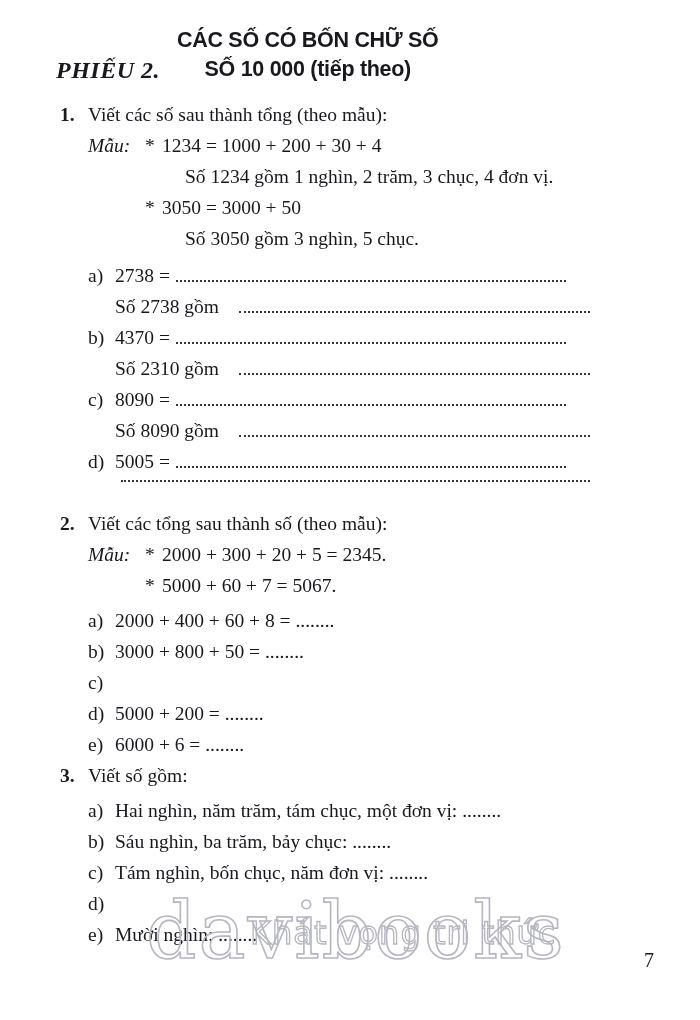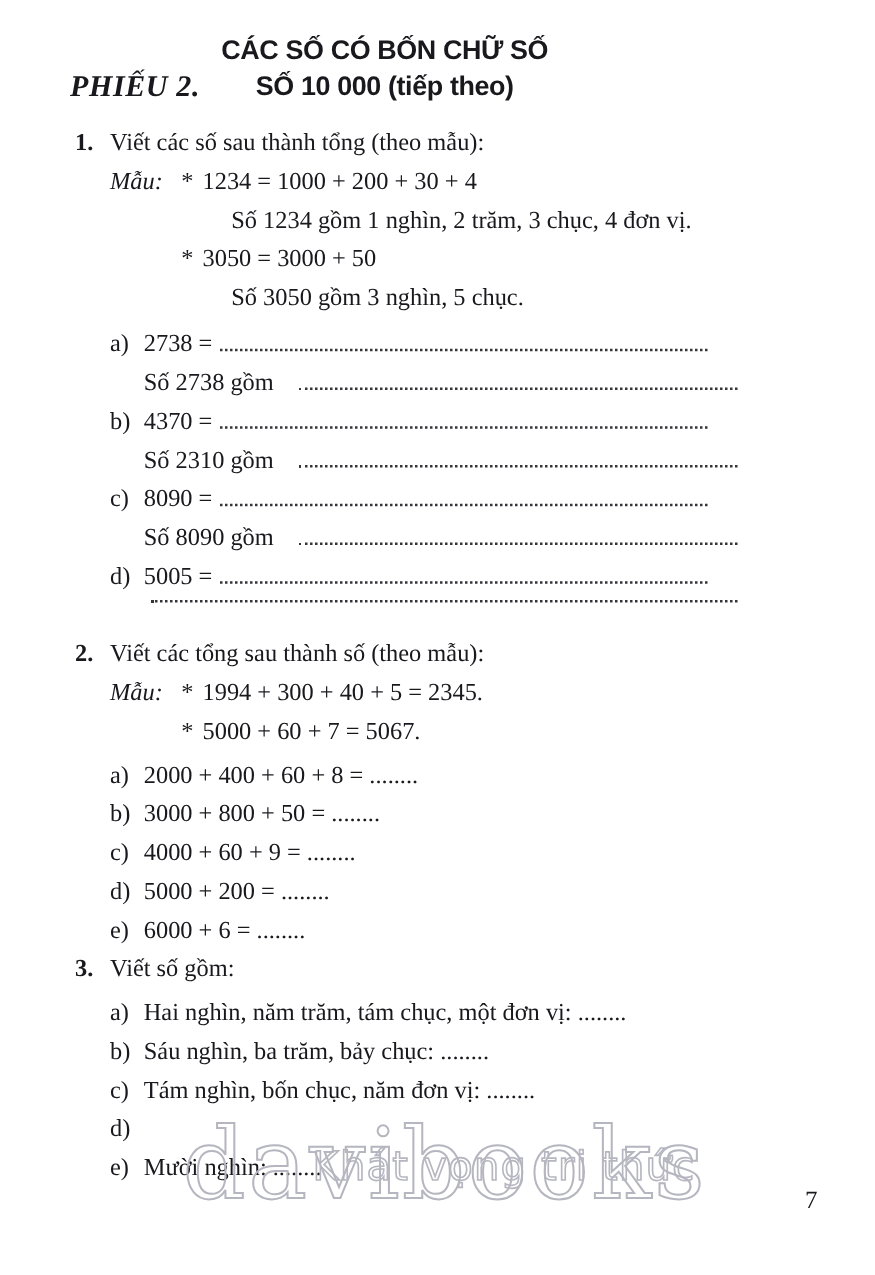--- a/index.html
+++ b/index.html
@@ -143,40 +143,39 @@
     </div>
 
     <div class="row">
       <span class="num">2.</span>
       <span>Viết các tổng sau thành số (theo mẫu):</span>
     </div>
 
     <div class="row indent">
       <span class="sample-label">Mẫu:</span>
       <span class="star">*</span>
-      <span>1994 + 300 + 40 + 5 = 2345.</span>
+      <span>2000 + 300 + 20 + 5 = 2345.</span>
     </div>
     <div class="row indent">
       <span class="sample-spacer"></span>
       <span class="star">*</span>
       <span>5000 + 60 + 7 = 5067.</span>
     </div>
 
     <div class="small-gap">
       <div class="row indent">
         <span class="itm-label">a)</span>
         <span>2000 + 400 + 60 + 8 = ........</span>
       </div>
       <div class="row indent">
         <span class="itm-label">b)</span>
         <span>3000 + 800 + 50 = ........</span>
       </div>
       <div class="row indent">
         <span class="itm-label">c)</span>
-        <span>4000 + 60 + 9 = ........</span>
       </div>
       <div class="row indent">
         <span class="itm-label">d)</span>
         <span>5000 + 200 = ........</span>
       </div>
       <div class="row indent">
         <span class="itm-label">e)</span>
         <span>6000 + 6 = ........</span>
       </div>
     </div>

